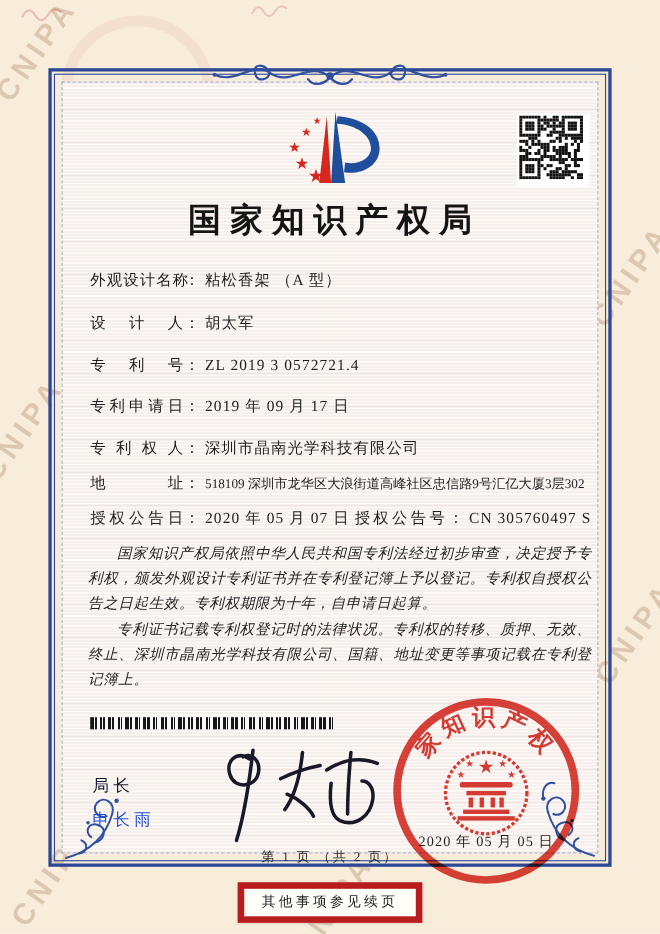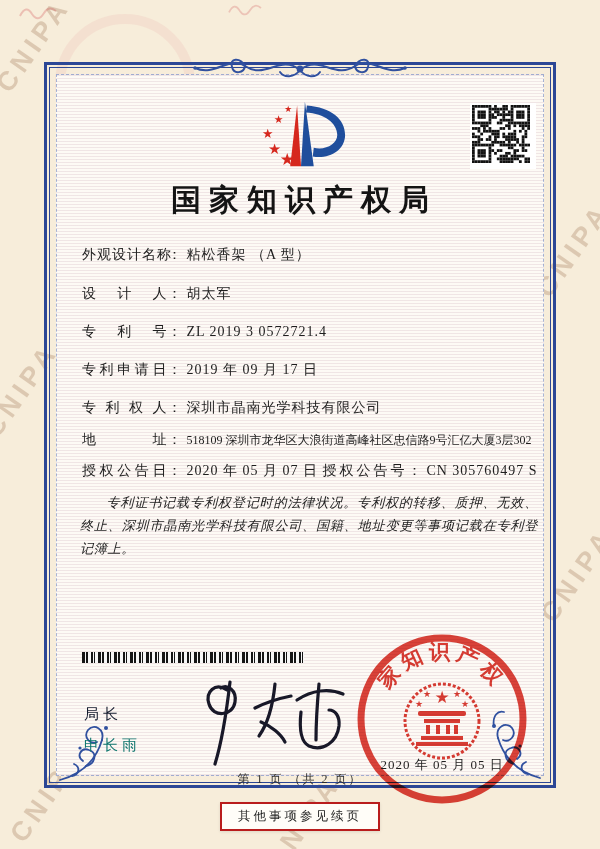--- a/index.html
+++ b/index.html
@@ -39,28 +39,28 @@
   .pair2 .flabel{width:auto;letter-spacing:3px;}
 
   .body-text{position:absolute;left:80px;right:62px;top:492px;font-size:13.2px;line-height:1.74;
              color:#222;font-style:italic;letter-spacing:0.6px;text-align:justify;}
   .body-text p{margin:0;text-indent:2em;}
 
   .barcode{position:absolute;left:82px;top:652px;width:222px;height:11px;
            background:repeating-linear-gradient(90deg,#161616 0 3px,#f7f7f7 3px 4px,#161616 4px 6px,#f7f7f7 6px 9px,#161616 9px 11px,#f7f7f7 11px 12px,#161616 12px 13px,#f7f7f7 13px 16px);}
 
   .signoff-title{position:absolute;left:84px;top:705px;font-size:15px;letter-spacing:4px;color:#0f172a;}
-  .signoff-name{position:absolute;left:84px;top:736px;font-size:15px;letter-spacing:4px;color:#0f766e;}
+  .signoff-name{position:absolute;left:84px;top:736px;font-size:15px;letter-spacing:4px;color:#1d4ed8;}
   .signature{position:absolute;left:196px;top:678px;width:152px;height:90px;}
 
   .seal{position:absolute;left:352px;top:629px;width:180px;height:180px;mix-blend-mode:multiply;opacity:.95;}
 
   .page-no{position:absolute;left:0;right:0;top:771px;text-align:center;font-size:12px;letter-spacing:2px;color:#2a2a2a;}
   .note-box{position:absolute;left:50%;transform:translateX(-50%);top:802px;background:#fffdf8;
-            border:2px solid #b91c1c;box-shadow:0 1px 3px rgba(0,0,0,.10);padding:4px 16px;
+            border:6px solid #b91c1c;box-shadow:0 1px 3px rgba(0,0,0,.10);padding:4px 16px;
             font-size:12.5px;letter-spacing:3px;color:#1d1d1d;white-space:nowrap;}
 
   .flourish-top{position:absolute;left:183px;top:48px;width:234px;height:44px;}
   .flourish-bl{position:absolute;left:52px;top:700px;width:78px;height:84px;transform:scaleX(-1);}
   .flourish-br{position:absolute;left:470px;top:698px;width:78px;height:84px;}
 </style>
 </head>
 <body>
 
 <div class="page">
@@ -413,20 +413,21 @@
     </div>
     <div class="frow row-addr" style="top:431px">
       <span class="flabel">地 址</span><span class="fcolon">：</span><span class="fvalue">518109 深圳市龙华区大浪街道高峰社区忠信路9号汇亿大厦3层302</span>
     </div>
     <div class="frow" style="top:462px">
       <span><span class="flabel">授权公告日</span><span class="fcolon">：</span><span class="fvalue">2020 年 05 月 07 日</span></span>
       <span class="pair2"><span class="flabel">授权公告号</span><span class="fcolon">：</span><span class="fvalue">CN 305760497 S</span></span>
     </div>
 
     <div class="body-text">
+      <p>国家知识产权局依照中华人民共和国专利法经过初步审查，决定授予专利权，颁发外观设计专利证书并在专利登记簿上予以登记。专利权自授权公告之日起生效。专利权期限为十年，自申请日起算。</p>
       <p>专利证书记载专利权登记时的法律状况。专利权的转移、质押、无效、终止、深圳市晶南光学科技有限公司、国籍、地址变更等事项记载在专利登记簿上。</p>
     </div>
 
     <div class="barcode"></div>
 
     <div class="signoff-title">局长</div>
     <div class="signoff-name">申长雨</div>
 
     <svg class="signature" viewBox="0 0 150 90">
       <g fill="none" stroke="#181828" stroke-width="3.2" stroke-linecap="round" stroke-linejoin="round">

